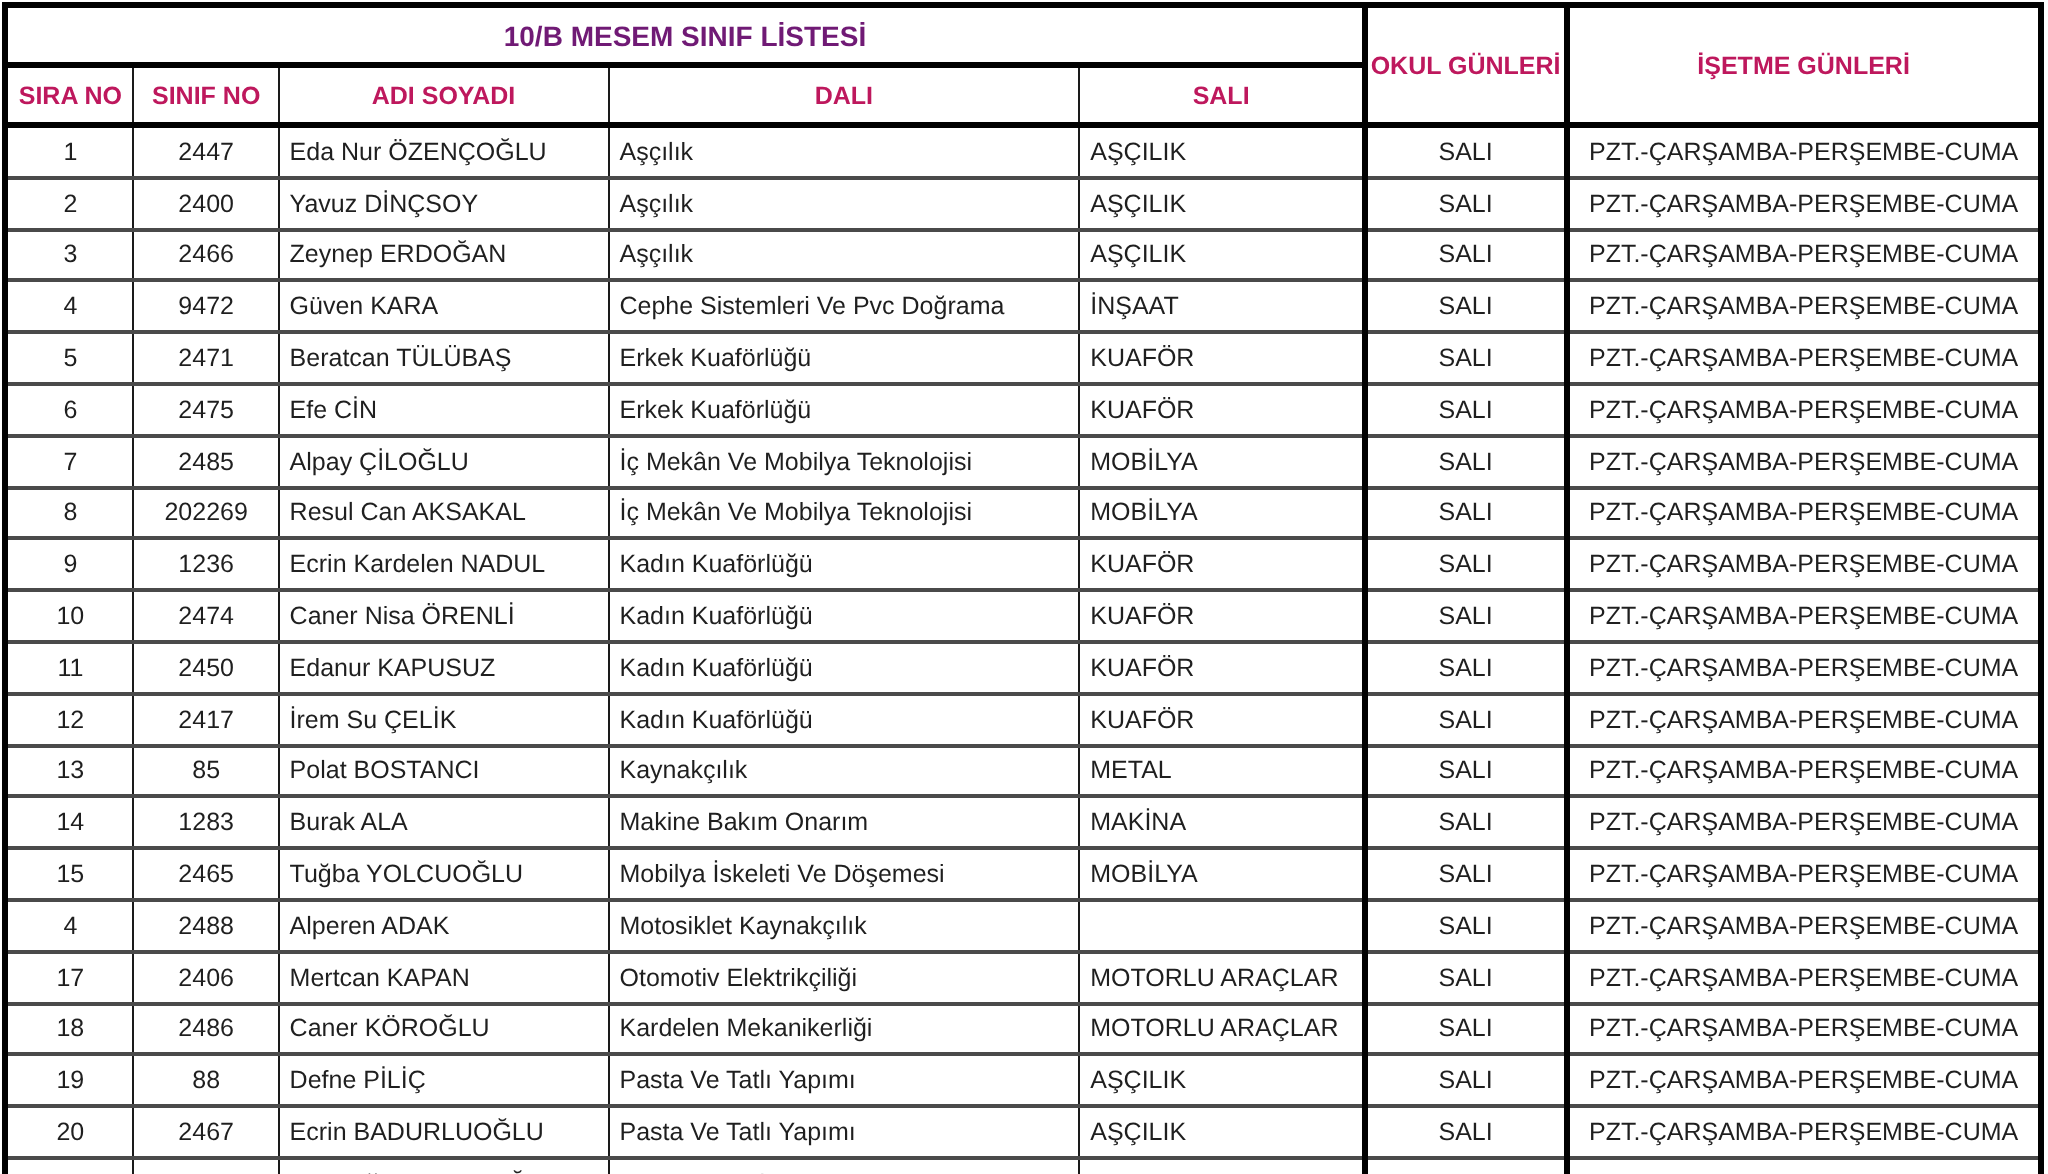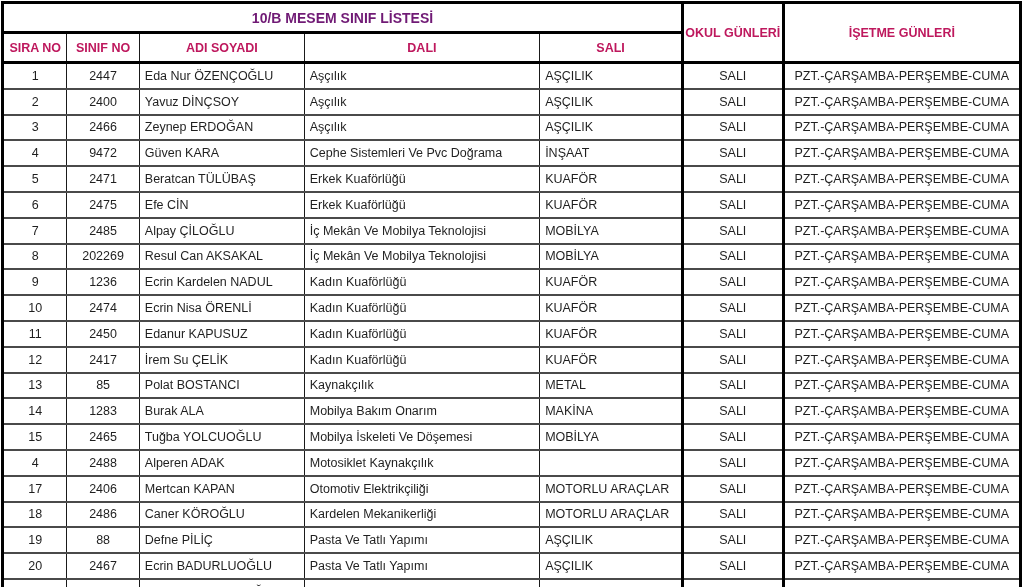--- a/index.html
+++ b/index.html
@@ -179,21 +179,21 @@
     <td class="center">1236</td>
     <td class="left">Ecrin Kardelen NADUL</td>
     <td class="left">Kadın Kuaförlüğü</td>
     <td class="left">KUAFÖR</td>
     <td class="center okul-col">SALI</td>
     <td class="center">PZT.-ÇARŞAMBA-PERŞEMBE-CUMA</td>
   </tr>
         <tr>
     <td class="center">10</td>
     <td class="center">2474</td>
-    <td class="left">Ecrin Nisa ÖRENLİ</td>
+    <td class="left">Caner Nisa ÖRENLİ</td>
     <td class="left">Kadın Kuaförlüğü</td>
     <td class="left">KUAFÖR</td>
     <td class="center okul-col">SALI</td>
     <td class="center">PZT.-ÇARŞAMBA-PERŞEMBE-CUMA</td>
   </tr>
         <tr>
     <td class="center">11</td>
     <td class="center">2450</td>
     <td class="left">Edanur KAPUSUZ</td>
     <td class="left">Kadın Kuaförlüğü</td>
@@ -216,21 +216,21 @@
     <td class="left">Polat BOSTANCI</td>
     <td class="left">Kaynakçılık</td>
     <td class="left">METAL</td>
     <td class="center okul-col">SALI</td>
     <td class="center">PZT.-ÇARŞAMBA-PERŞEMBE-CUMA</td>
   </tr>
         <tr>
     <td class="center">14</td>
     <td class="center">1283</td>
     <td class="left">Burak ALA</td>
-    <td class="left">Mobilya Bakım Onarım</td>
+    <td class="left">Makine Bakım Onarım</td>
     <td class="left">MAKİNA</td>
     <td class="center okul-col">SALI</td>
     <td class="center">PZT.-ÇARŞAMBA-PERŞEMBE-CUMA</td>
   </tr>
         <tr>
     <td class="center">15</td>
     <td class="center">2465</td>
     <td class="left">Tuğba YOLCUOĞLU</td>
     <td class="left">Mobilya İskeleti Ve Döşemesi</td>
     <td class="left">MOBİLYA</td>

